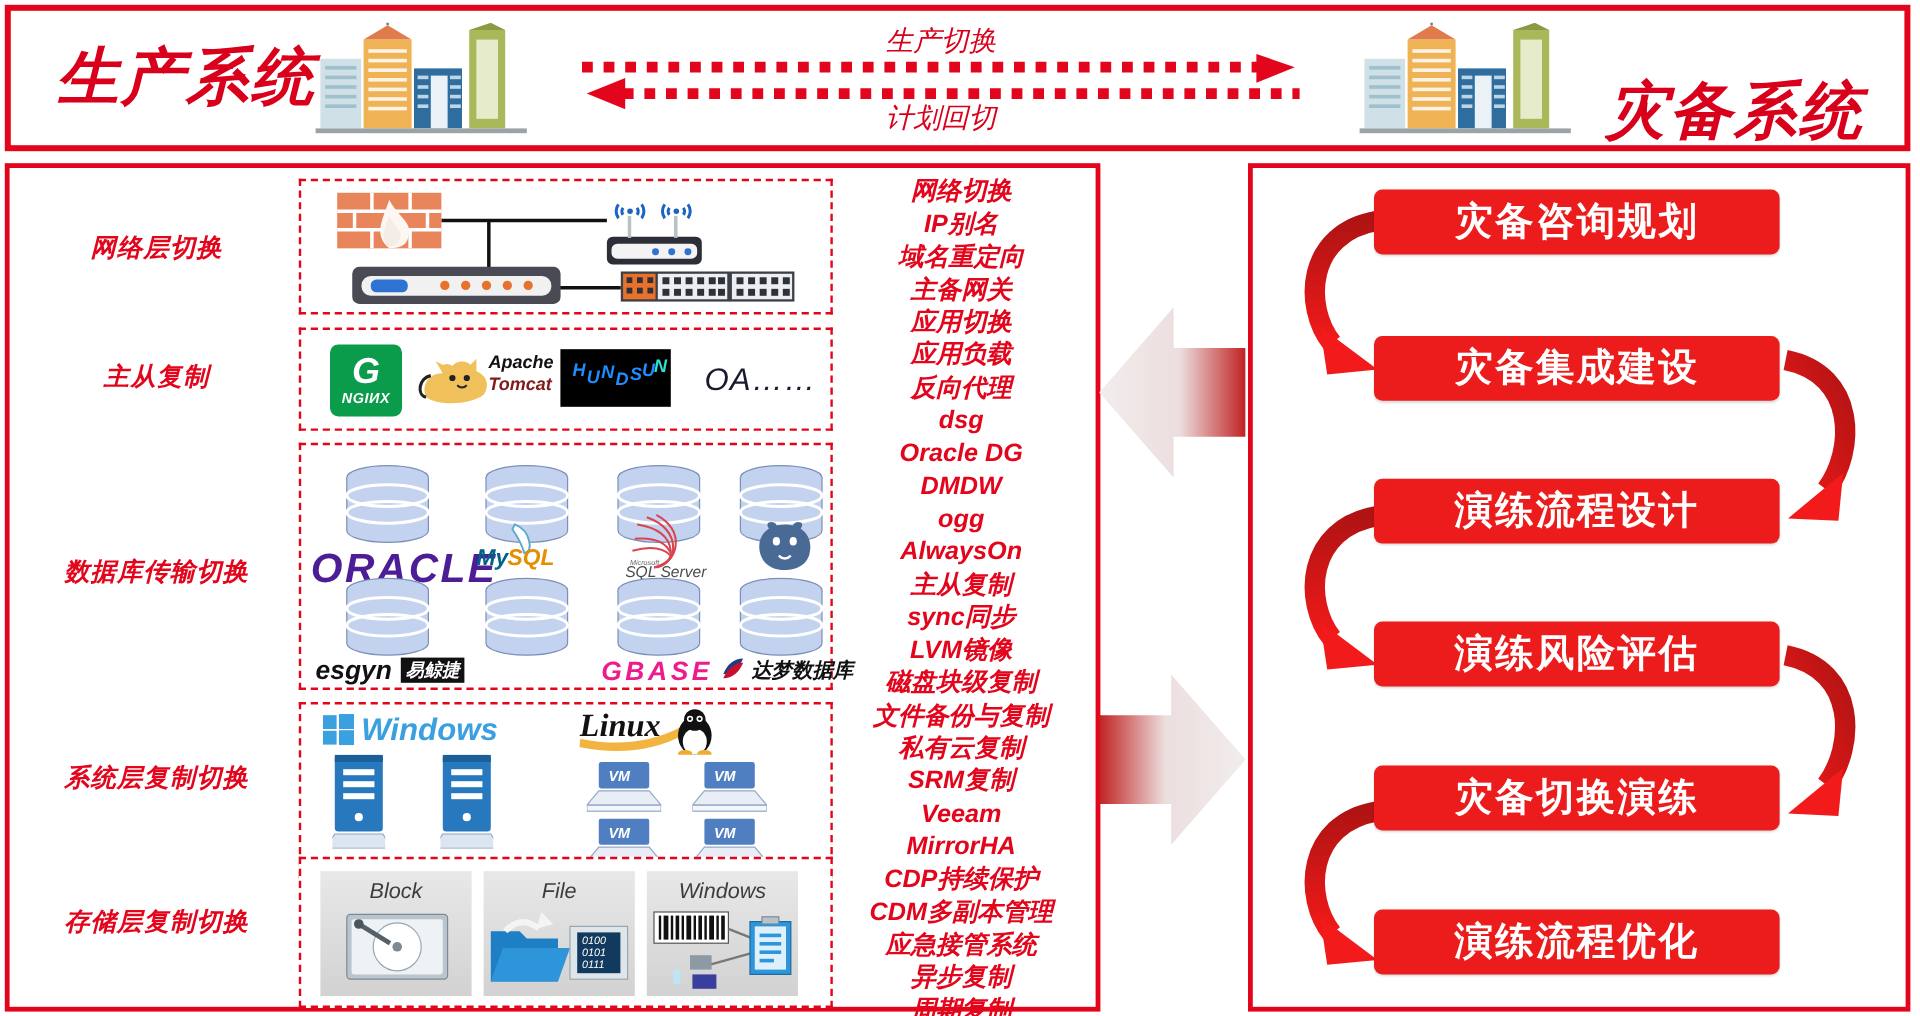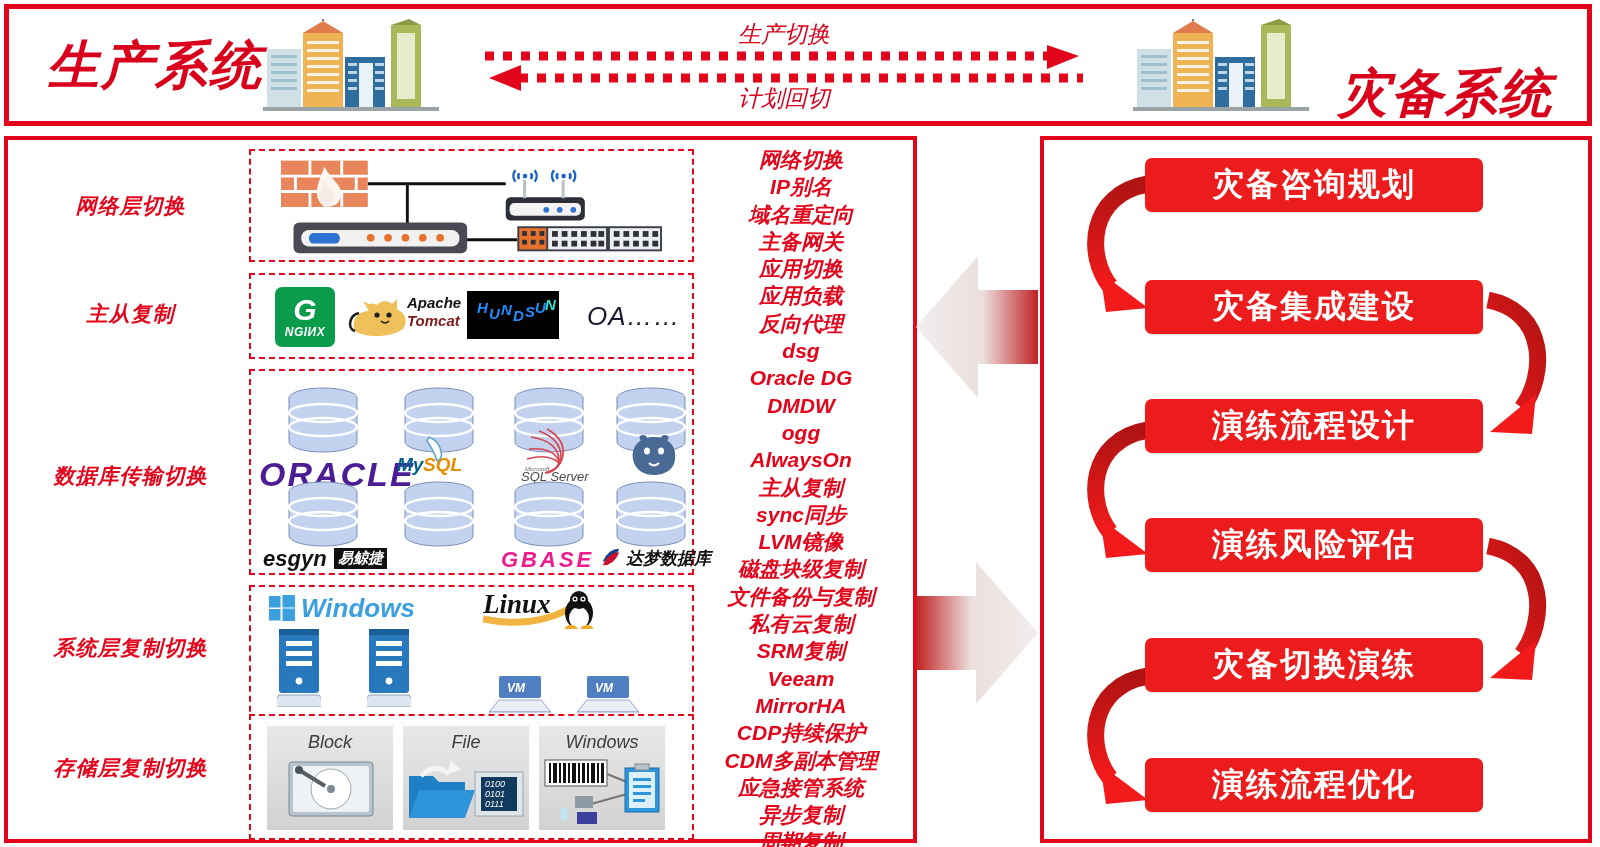--- a/index.html
+++ b/index.html
@@ -93,21 +93,21 @@
 
   .db-cyl{position:absolute;width:72px;height:66px;}
   .db-cyl svg{width:100%;height:100%;display:block;}
 
   .brand{position:absolute;white-space:nowrap;font-weight:800;}
   .oracle{color:#4c1d95;font-size:34px;letter-spacing:2px;}
   .esgyn{font-size:22px;color:#111;}
   .gbase{color:#ee1b8d;font-size:22px;letter-spacing:3px;}
   .dameng{color:#111;font-size:17px;}
   .srv{position:absolute;width:44px;height:78px;}
-  .vm{position:absolute;width:62px;height:42px;margin-top:41px;}
+  .vm{position:absolute;width:62px;height:42px;}
   .stor-card{position:absolute;width:126px;height:104px;background:linear-gradient(180deg,#e8e8e8,#d2d2d2);}
   .stor-card .cap{position:absolute;top:6px;left:0;width:100%;text-align:center;
      font-size:18px;color:#3d3d3d;font-weight:400;}
 </style>
 </head>
 <body>
 
 <div class="page">
 
   <div class="header">

